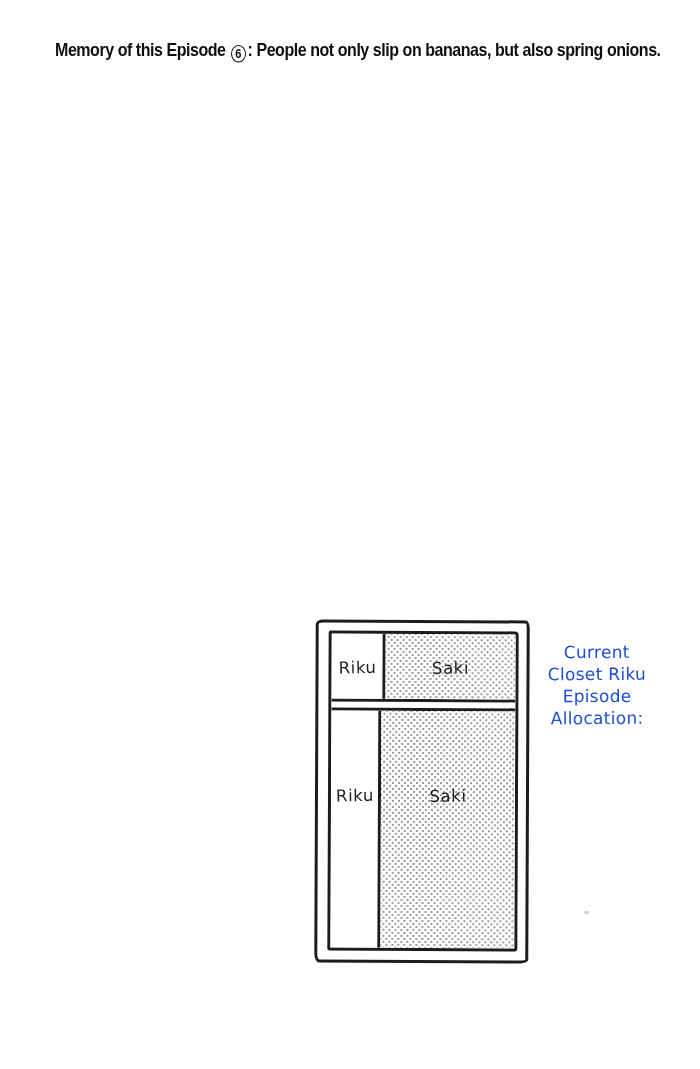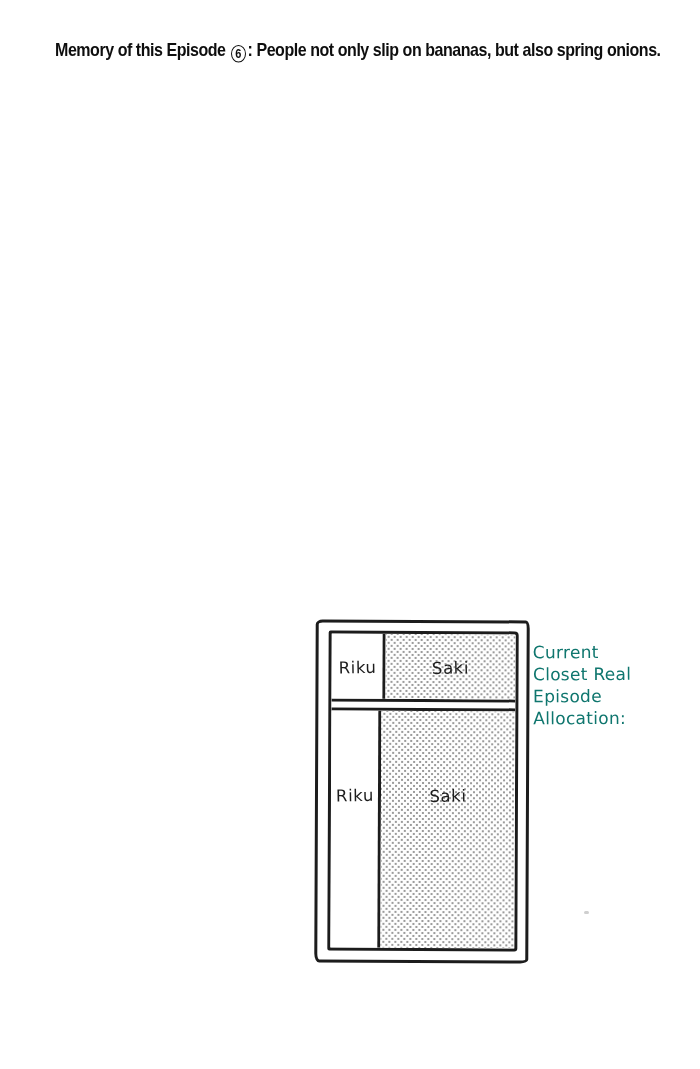--- a/index.html
+++ b/index.html
@@ -89,24 +89,25 @@
     transform:translate(-50%,-50%) rotate(-1.2deg);
   }
   .owner-label.v-center { top:53%; }
   .owner-label.v-upper  { top:36%; }
 
   
   .side-note {
     position:absolute;
     left:533px; top:641px;
     width:128px;
+    text-align:center;
     font-size:17px;
     line-height:22px;
     letter-spacing:0.3px;
-    color:#0f766e;
+    color:#1d4ed8;
     transform:rotate(-0.3deg);
   }
 
   
   .scan-artifact {
     position:absolute;
     left:584px; top:911px;
     width:5px; height:3px;
     background:#cfcfcf;
     border-radius:2px;
@@ -140,18 +141,18 @@
       <div class="cell cell-saki-main screentone">
         <span class="owner-label v-upper">Saki</span>
       </div>
     </div>
 
   </div>
 </div>
 
 <div class="side-note">
   <div>Current</div>
-  <div>Closet Real</div>
+  <div>Closet Riku</div>
   <div>Episode</div>
   <div>Allocation:</div>
 </div>
 
 <div class="scan-artifact"></div>
 
 </body></html>

